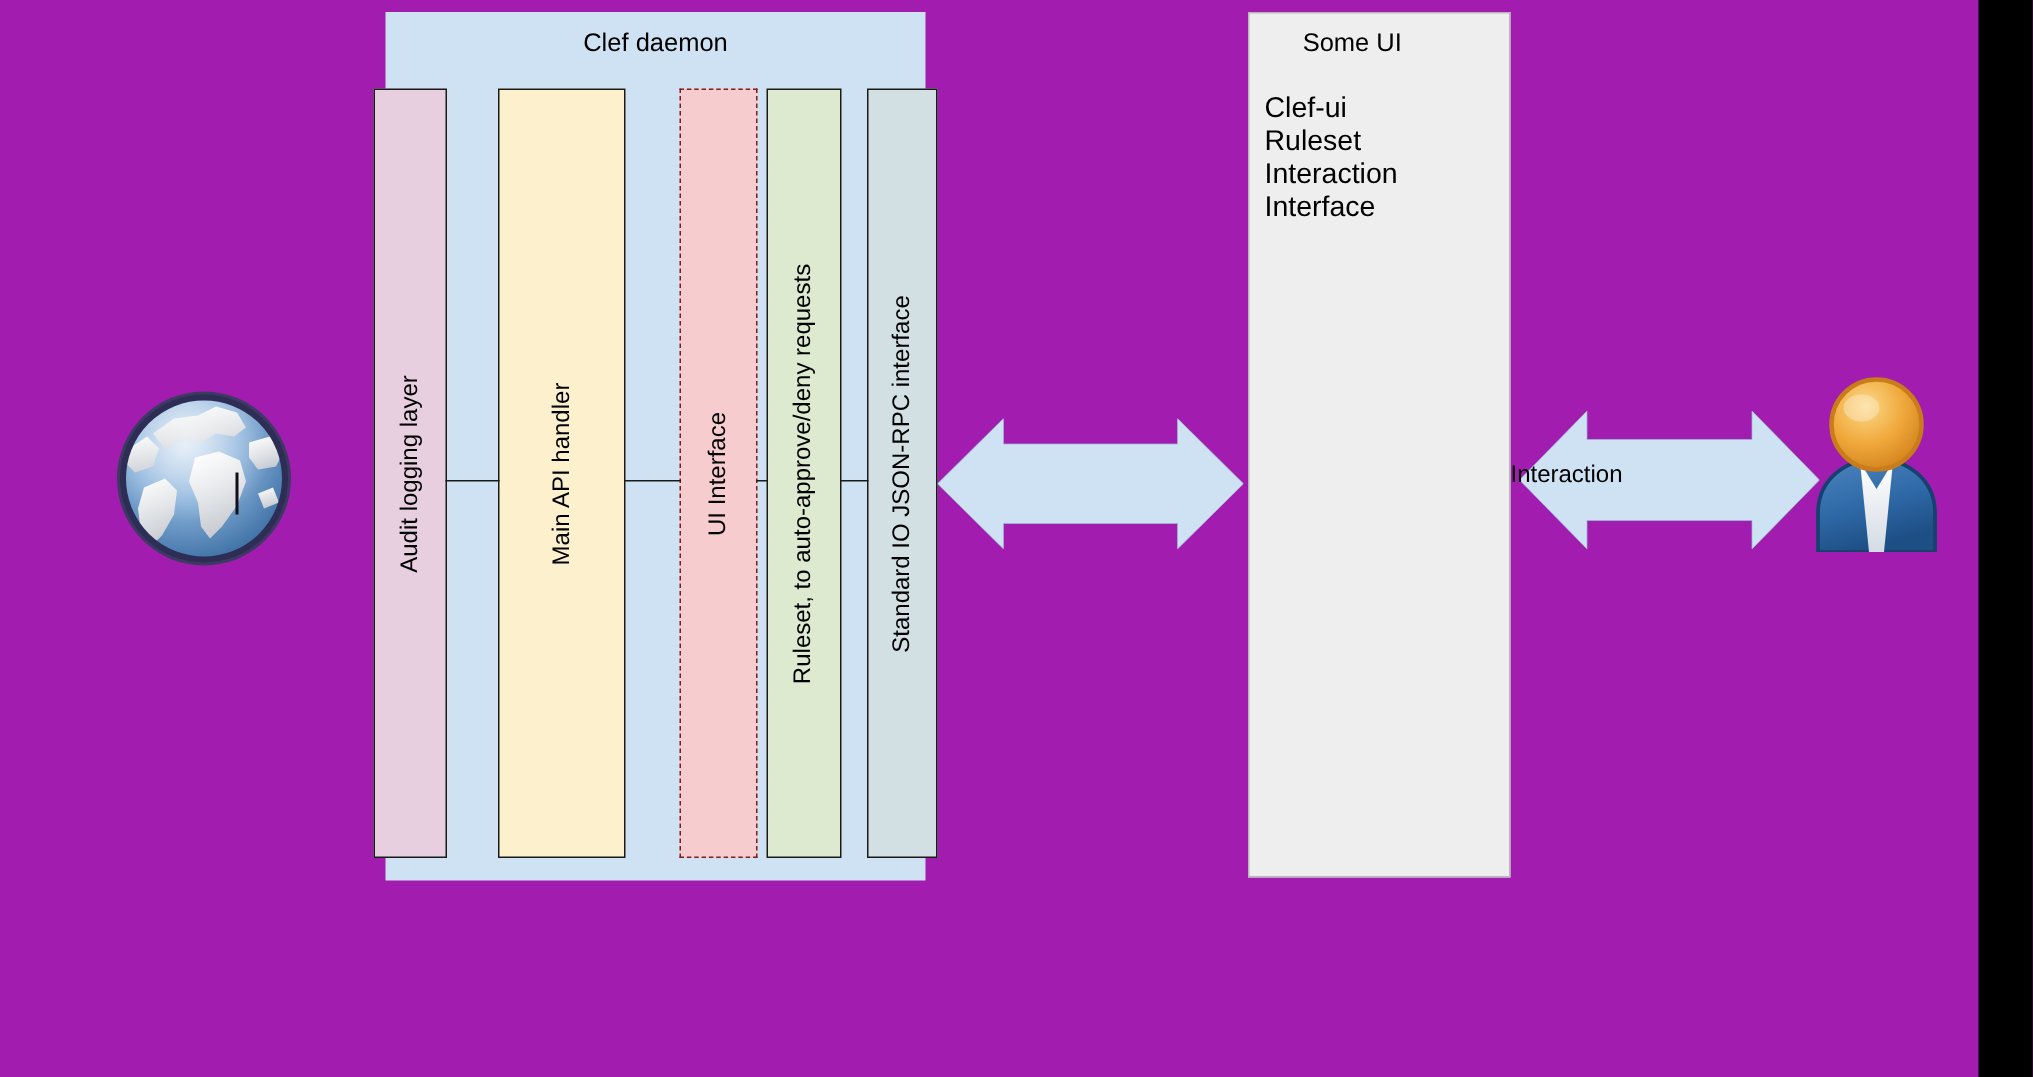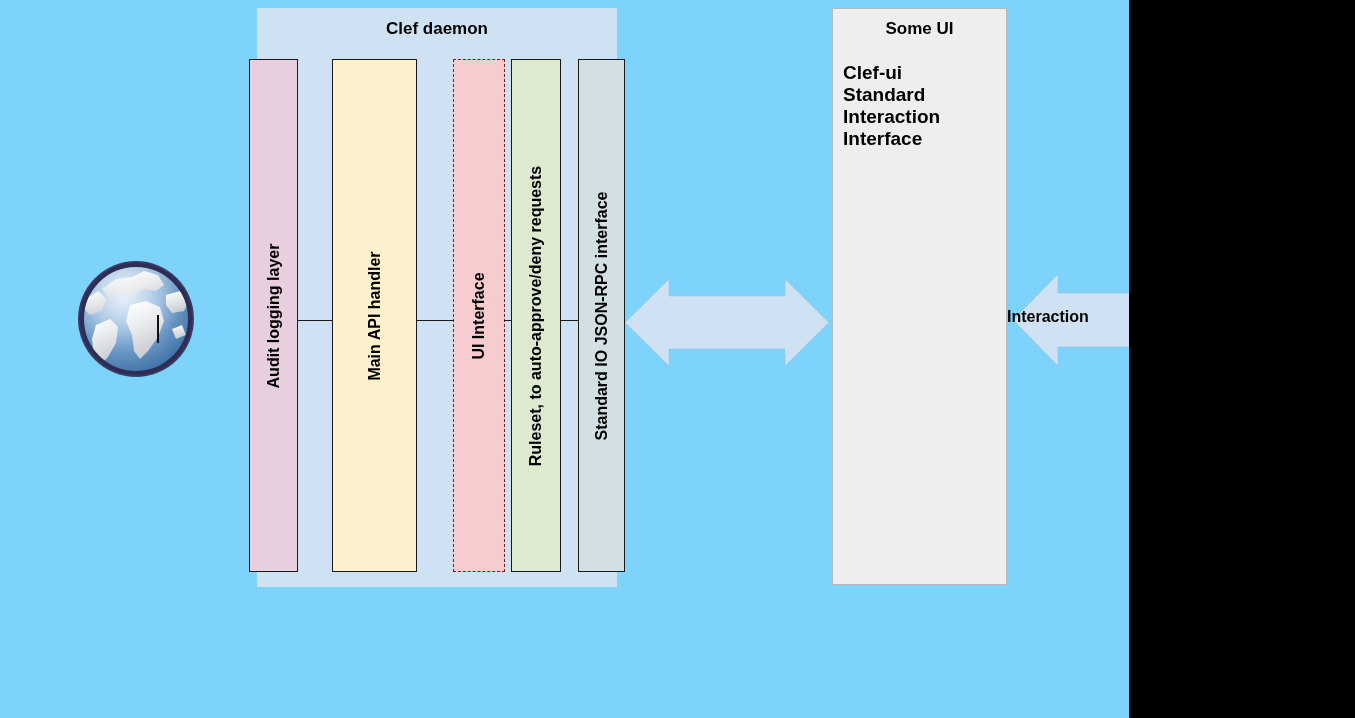--- a/index.html
+++ b/index.html
@@ -3,26 +3,25 @@
 <meta charset="utf-8">
 <title>Clef architecture diagram</title>
 <style>
   html, body {
     margin: 0;
     padding: 0;
     background: #000000;
   }
   #canvas {
     position: relative;
-    width: 1129px;
+    width: 1319px;
     height: 718px;
-    background: #7dd3fc;
+    background: #a21caf;
     overflow: hidden;
     font-family: "Liberation Sans", sans-serif;
-    font-weight: bold;
   }
 
   
   #daemon-container {
     position: absolute;
     left: 257px;
     top: 8px;
     width: 360px;
     height: 579px;
     background: #cfe2f3;
@@ -86,21 +85,21 @@
     left: 832px;
     top: 8px;
     width: 175px;
     height: 577px;
     background: #eeeeee;
     border: 1px solid #b8b8b8;
     box-sizing: border-box;
   }
   #someui-title {
     position: absolute;
-    left: 832px;
+    left: 814px;
     top: 18px;
     width: 175px;
     text-align: center;
     font-size: 17px;
     color: #000000;
     line-height: 22px;
   }
   #someui-list {
     position: absolute;
     left: 843px;
@@ -177,21 +176,21 @@
     <svg width="200" height="92" viewBox="0 0 200 92">
       <polygon points="0,46 45,0 45,19 155,19 155,0 200,46 155,92 155,73 45,73 45,92" fill="#cfe2f3" stroke="#9ab8d8" stroke-width="0.5"></polygon>
     </svg>
   </div>
   <div class="arrow-label" id="arrow-user-label">Interaction</div>
 
   <div id="someui-panel"></div>
   <div id="someui-title">Some UI</div>
   <div id="someui-list">
     <div>Clef-ui</div>
-    <div>Standard</div>
+    <div>Ruleset</div>
     <div>Interaction</div>
     <div>Interface</div>
   </div>
 
   <div id="globe-icon">
     <svg width="130" height="130" viewBox="0 0 130 130">
       <defs>
         <radialGradient id="oceanGrad" cx="38%" cy="30%" r="78%">
           <stop offset="0%" stop-color="#cfe0f2"></stop>
           <stop offset="42%" stop-color="#8cb4dc"></stop>

